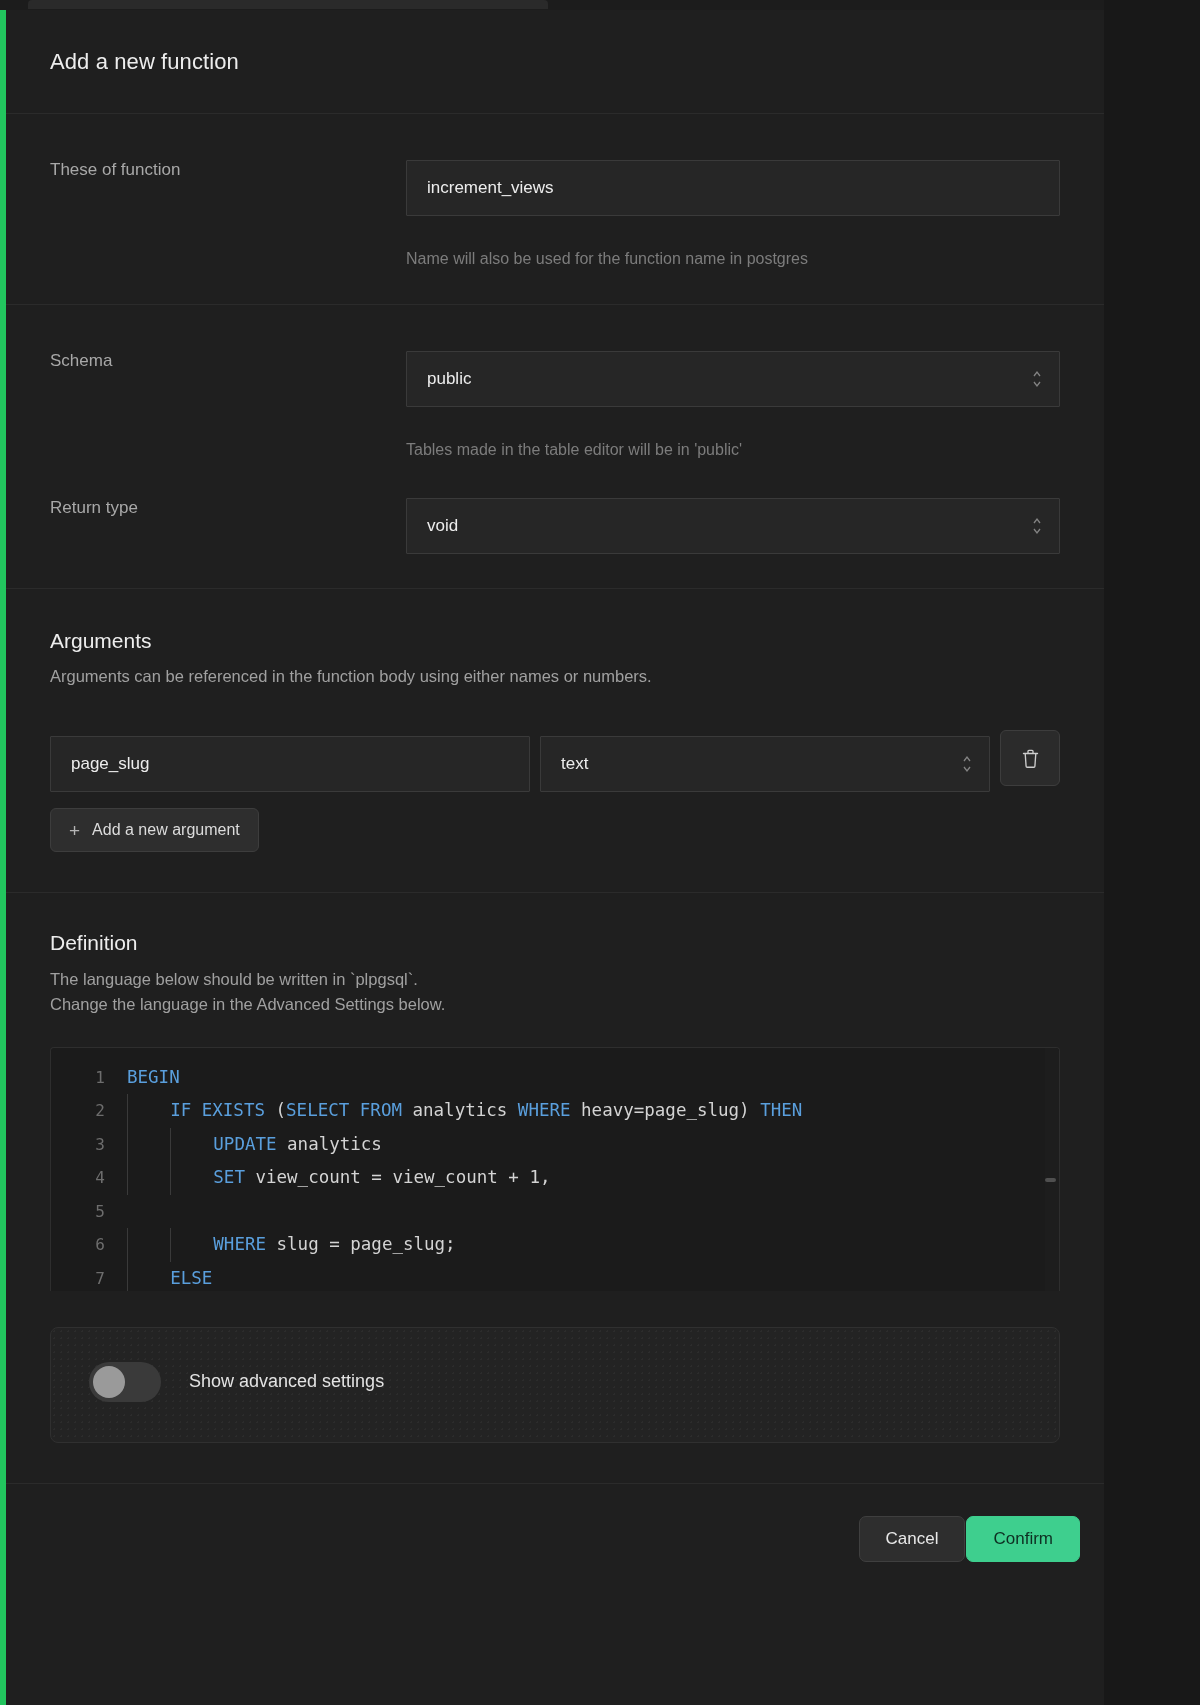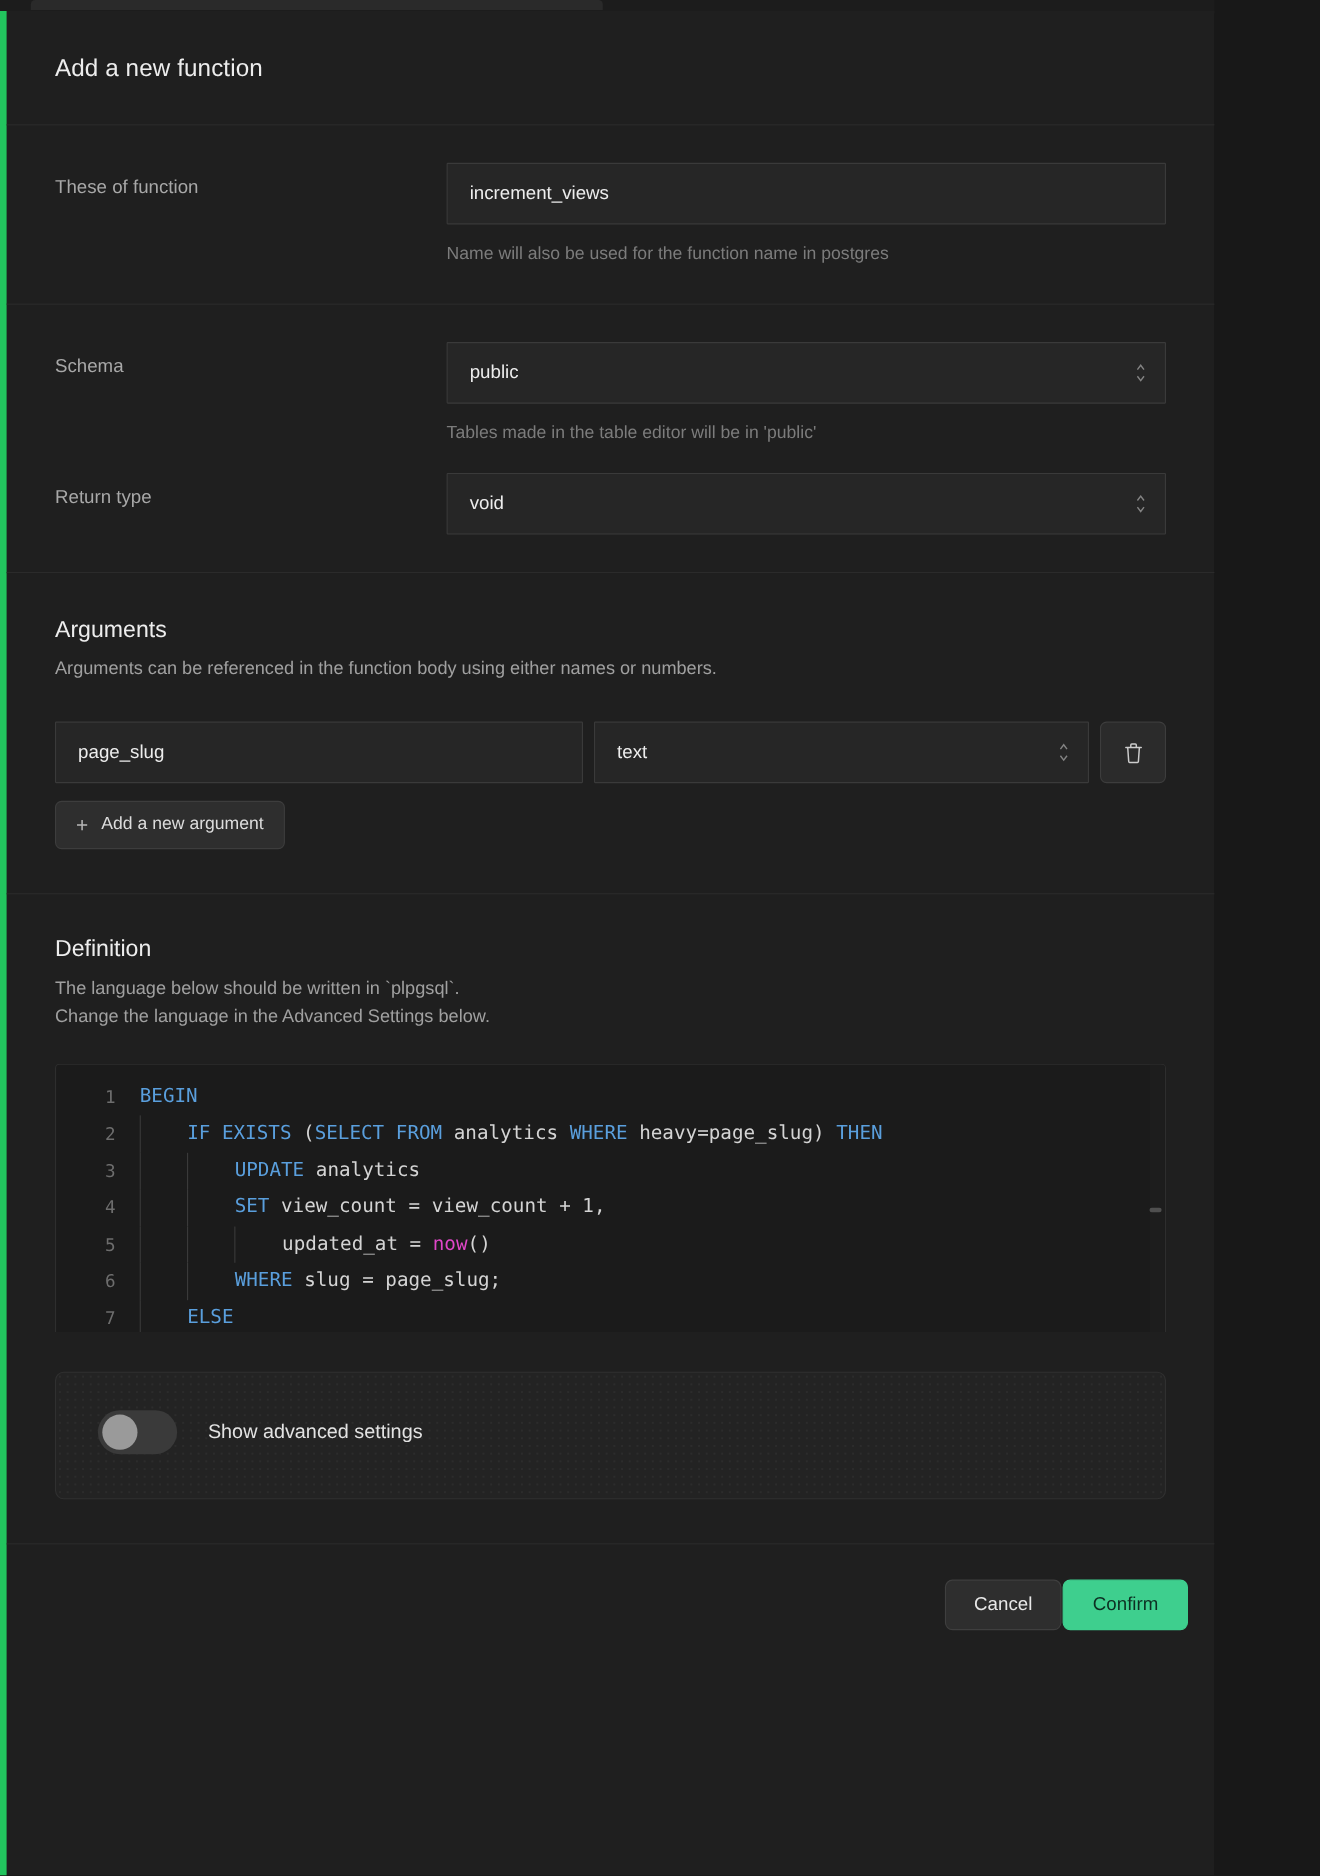--- a/index.html
+++ b/index.html
@@ -90,34 +90,35 @@
     background: #262626;
     border: 1px solid #3a3a3a;
     border-radius: 1px;
     color: #ededed;
     font-size: 17px;
     font-family: "Liberation Sans", sans-serif;
     padding: 0 20px;
     outline: none;
     display: flex;
     align-items: center;
+    margin-top: 12px;
   }
   .selectbox { position: relative; padding-right: 46px; }
   .chev {
     position: absolute;
     right: 16px;
     top: 50%;
     transform: translateY(-50%);
     width: 12px; height: 22px;
     opacity: .55;
   }
   .helper {
     font-size: 16px;
     color: #7c7c7c;
-    margin-top: 16px;
+    margin-top: 32px;
     line-height: 1.35;
   }
 
   .gap-28 { height: 26px; }
 
   
   .blk-title {
     font-size: 21px;
     color: #ededed;
     margin-bottom: 12px;
@@ -373,21 +374,21 @@
       <div class="blk-title">Definition</div>
       <div class="def-sub">The language below should be written in `plpgsql`.</div>
       <div class="def-sub">Change the language in the Advanced Settings below.</div>
 
       <div class="editor-wrap">
         <div class="editor" id="code-editor-body">
             <div class="cline"><div class="gutter">1</div><div class="code"><span class="k">BEGIN</span></div></div>
             <div class="cline"><div class="gutter">2</div><div class="code"><span class="ind">&nbsp;&nbsp;&nbsp;&nbsp;</span><span class="k">IF EXISTS </span><span>(</span><span class="k">SELECT FROM </span><span>analytics </span><span class="k">WHERE </span><span>heavy=page_slug) </span><span class="k">THEN</span></div></div>
             <div class="cline"><div class="gutter">3</div><div class="code"><span class="ind">&nbsp;&nbsp;&nbsp;&nbsp;</span><span class="ind">&nbsp;&nbsp;&nbsp;&nbsp;</span><span class="k">UPDATE </span><span>analytics</span></div></div>
             <div class="cline"><div class="gutter">4</div><div class="code"><span class="ind">&nbsp;&nbsp;&nbsp;&nbsp;</span><span class="ind">&nbsp;&nbsp;&nbsp;&nbsp;</span><span class="k">SET </span><span>view_count = view_count + 1,</span></div></div>
-            <div class="cline"><div class="gutter">5</div><div class="code"><span class="ind">&nbsp;&nbsp;&nbsp;&nbsp;</span><span class="ind">&nbsp;&nbsp;&nbsp;&nbsp;</span><span class="ind">&nbsp;&nbsp;&nbsp;&nbsp;</span><span>updated_at = </span><span class="fn">now</span><span>()</span></div></div>
+            <div class="cline"><div class="gutter">5</div></div>
             <div class="cline"><div class="gutter">6</div><div class="code"><span class="ind">&nbsp;&nbsp;&nbsp;&nbsp;</span><span class="ind">&nbsp;&nbsp;&nbsp;&nbsp;</span><span class="k">WHERE </span><span>slug = page_slug;</span></div></div>
             <div class="cline"><div class="gutter">7</div><div class="code"><span class="ind">&nbsp;&nbsp;&nbsp;&nbsp;</span><span class="k">ELSE</span></div></div>
           </div>
         <div class="ed-scroll-track">
           <div class="ed-scrollbar"></div>
         </div>
       </div>
     </div>
 
     <div class="adv-section">

